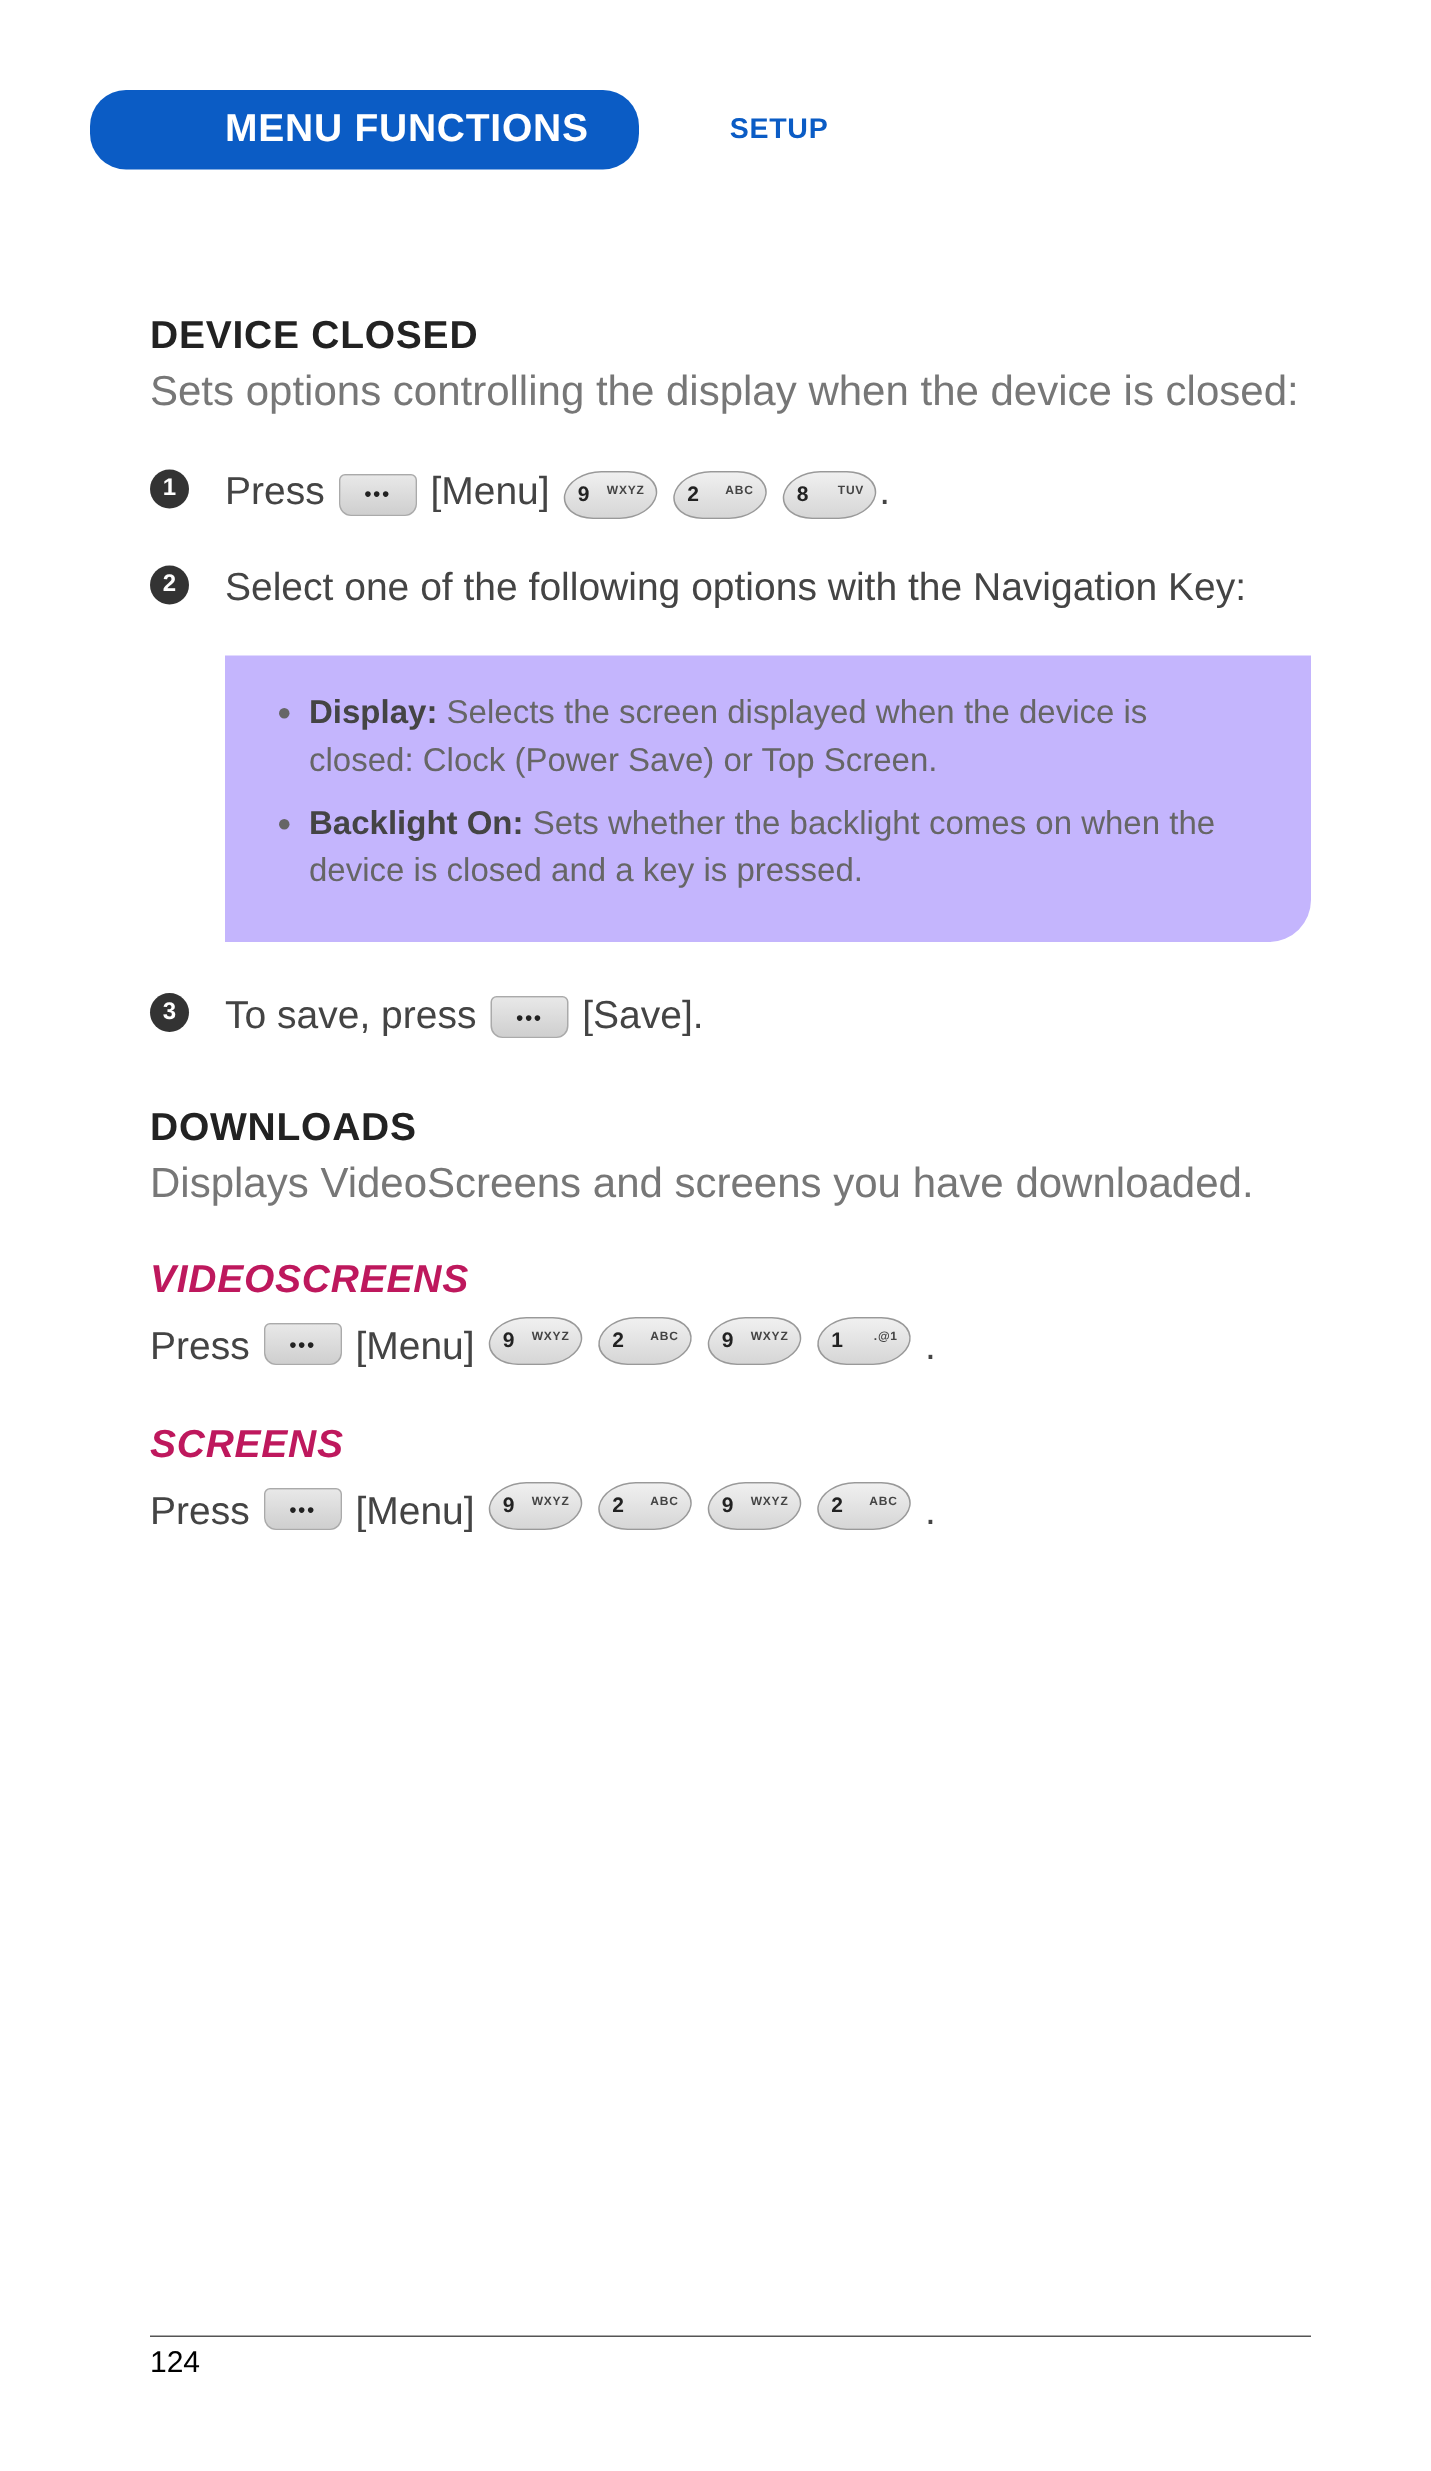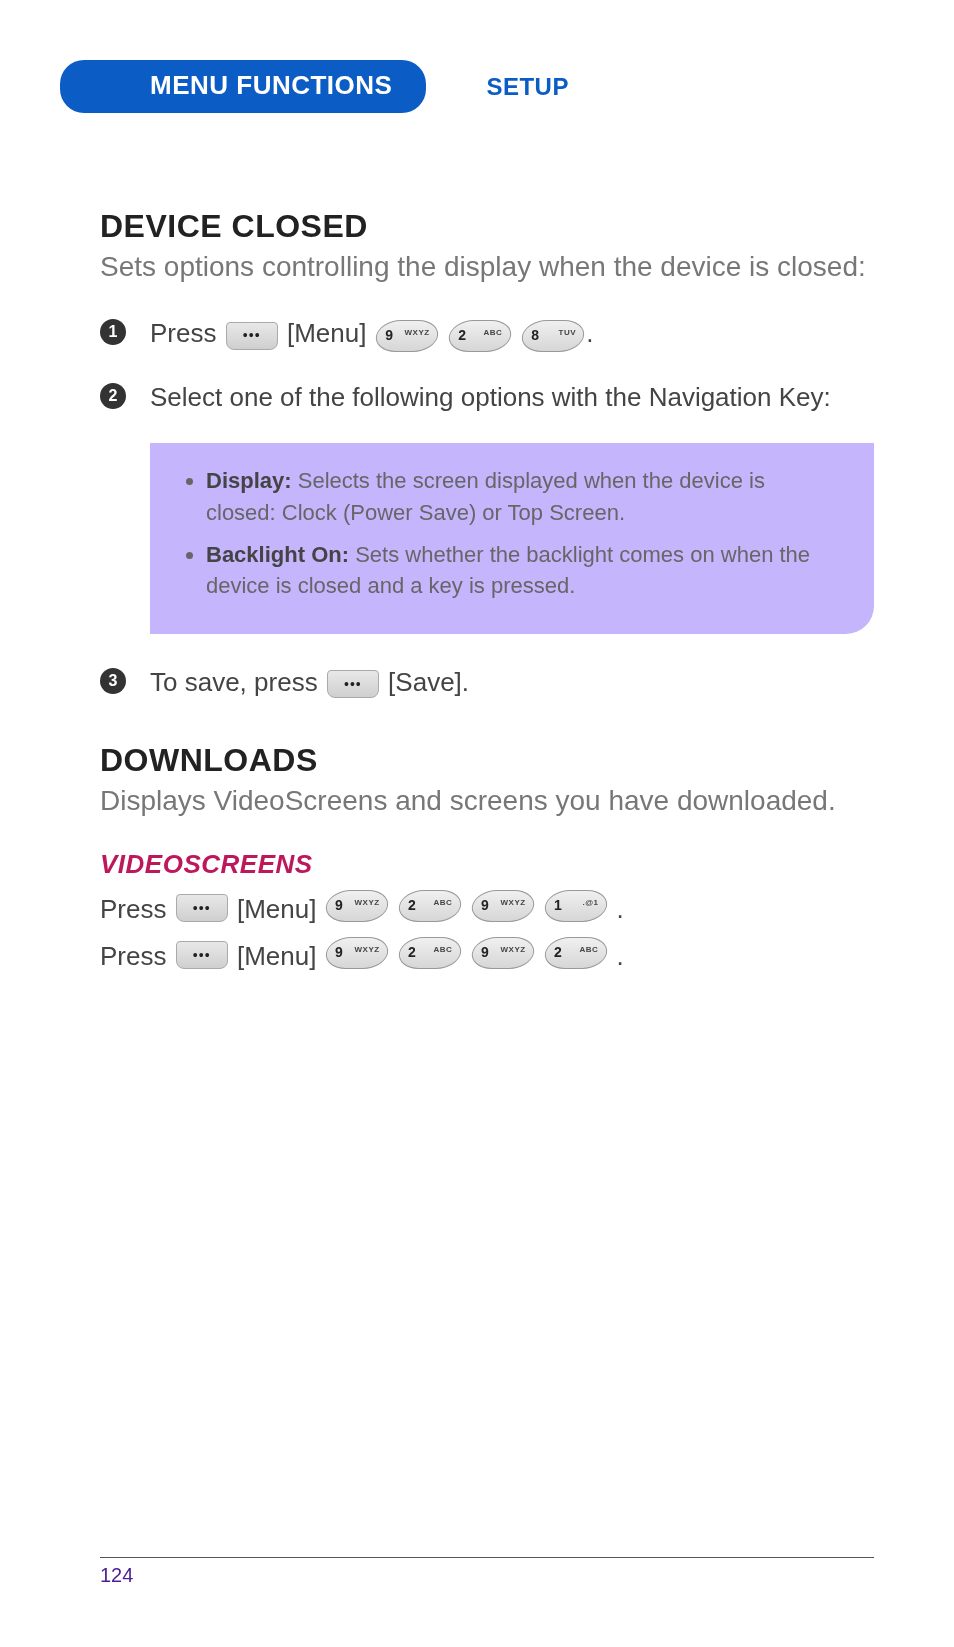--- a/index.html
+++ b/index.html
@@ -30,28 +30,28 @@
     color: #fff;
     font-weight: 700;
     font-size: 26px;
     letter-spacing: 0.5px;
     padding: 10px 34px 12px 90px;
     border-radius: 24px;
   }
   .tab-setup {
     color: #0b5cc5;
     font-weight: 700;
-    font-size: 24px;
+    font-size: 19px;
     letter-spacing: 0.5px;
   }
   .content {
     margin-top: 95px;
   }
   h1.section {
-    font-size: 32px;
+    font-size: 26px;
     font-weight: 700;
     color: #222;
     margin: 0 0 4px 0;
     letter-spacing: 0.5px;
   }
   h2.subsection {
     font-size: 26px;
     font-weight: 700;
     font-style: italic;
     color: #be185d;
@@ -175,21 +175,21 @@
     vertical-align: -4px;
   }
   .footer {
     position: absolute;
     left: 100px;
     right: 80px;
     bottom: 60px;
     border-top: 1px solid #555;
     padding-top: 6px;
     font-size: 20px;
-    color: #4c1d95;
+    color: #000000;
   }
 </style>
 </head>
 <body>
 
 <div class="page">
 
   <div class="header">
     <div class="tab-pill">MENU FUNCTIONS</div>
     <div class="tab-setup">SETUP</div>
@@ -247,20 +247,21 @@
       <span>Press</span>
       <span class="softkey"></span>
       <span>[Menu]</span>
       <span class="numkey"><span class="main">9</span><span class="sub">WXYZ</span></span>
       <span class="numkey"><span class="main">2</span><span class="sub">ABC</span></span>
       <span class="numkey"><span class="main">9</span><span class="sub">WXYZ</span></span>
       <span class="numkey"><span class="main">1</span><span class="sub">.@1</span></span>
       <span>.</span>
     </p>
 
+    <h2 class="subsection">SCREENS</h2>
     <p class="inline-line">
       <span>Press</span>
       <span class="softkey"></span>
       <span>[Menu]</span>
       <span class="numkey"><span class="main">9</span><span class="sub">WXYZ</span></span>
       <span class="numkey"><span class="main">2</span><span class="sub">ABC</span></span>
       <span class="numkey"><span class="main">9</span><span class="sub">WXYZ</span></span>
       <span class="numkey"><span class="main">2</span><span class="sub">ABC</span></span>
       <span>.</span>
     </p>

